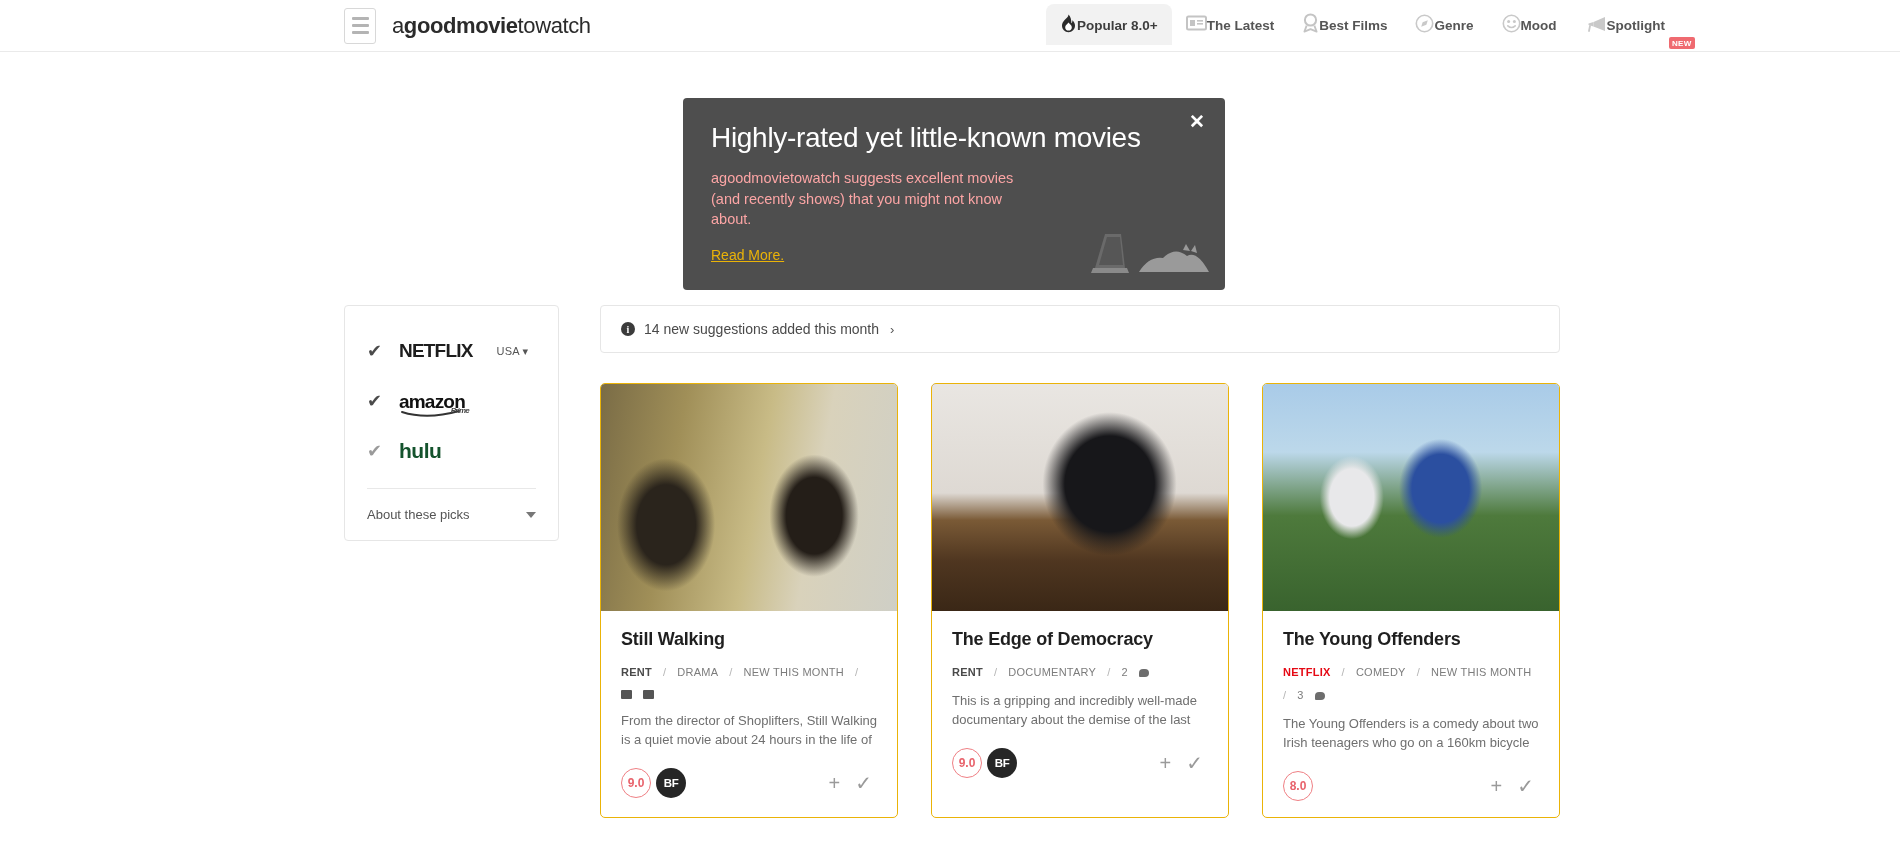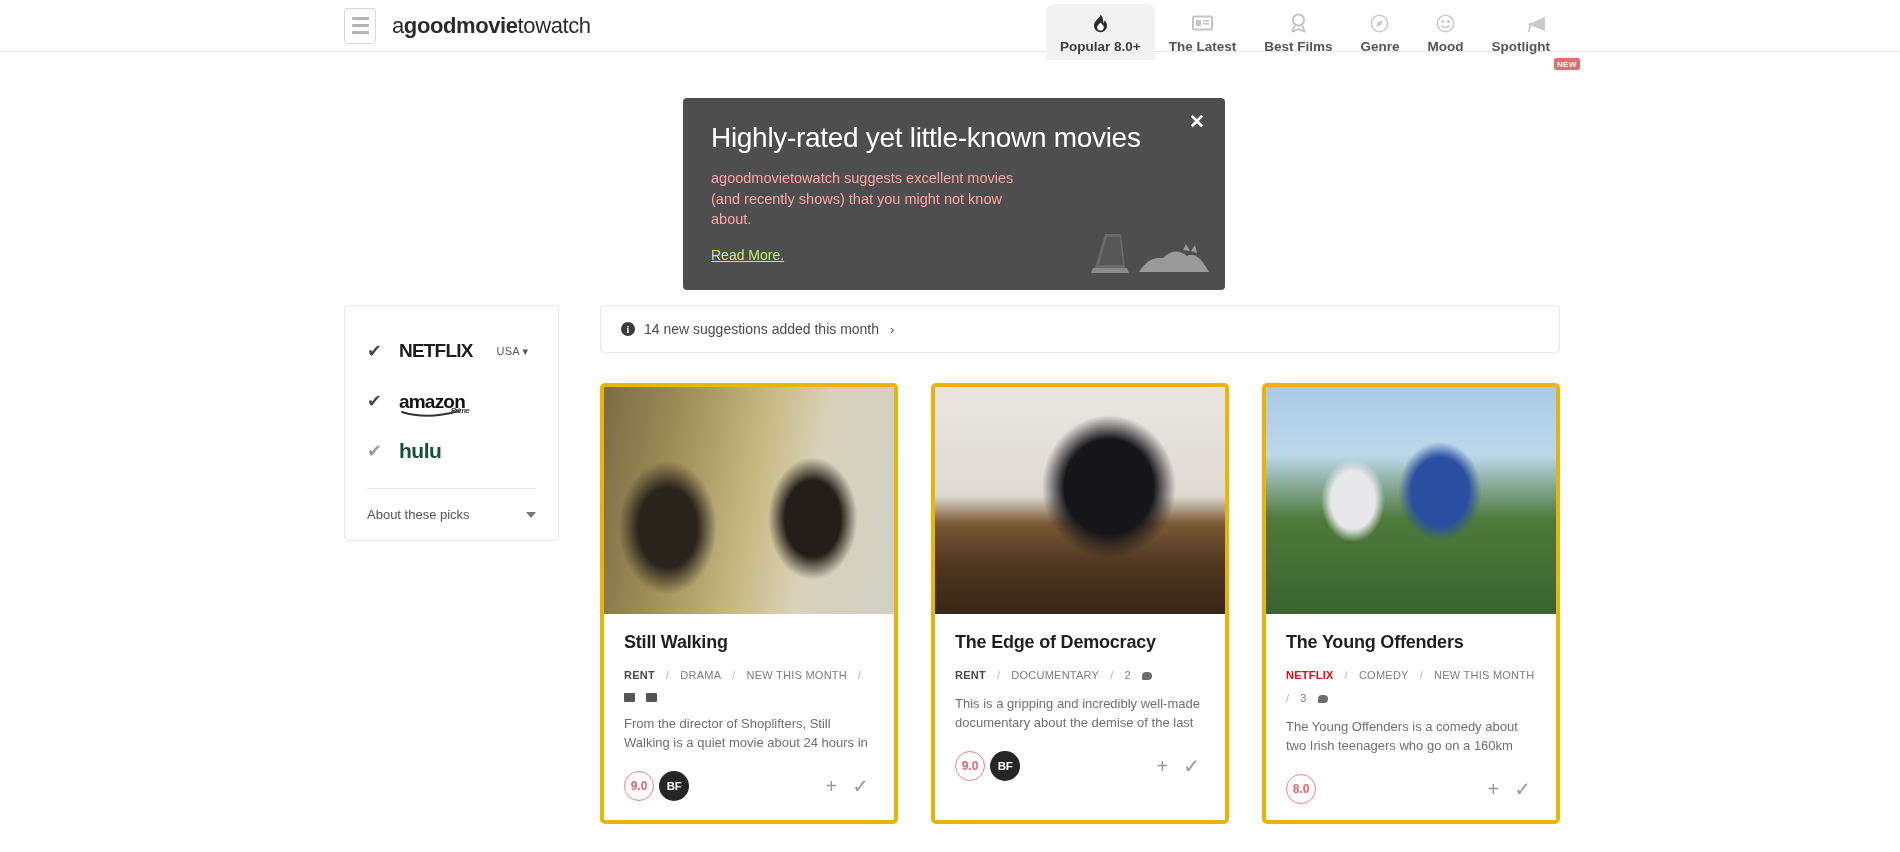--- a/index.html
+++ b/index.html
@@ -53,21 +53,21 @@
   .nav {
     position: absolute;
     left: 1046px;
     top: 4px;
     display: flex;
     align-items: flex-end;
     gap: 0px;
   }
   .nav-item {
     display: flex;
-    flex-direction: column;
+    flex-direction: row;
     align-items: center;
     padding: 8px 14px 6px 14px;
     border-radius: 8px 8px 0 0;
     cursor: pointer;
     min-width: 58px;
   }
   .nav-item.active { background: #f2f2f2; }
   .nav-icon {
     height: 22px;
     display: flex; align-items: center; justify-content: center;
@@ -114,21 +114,21 @@
   }
   .promo p {
     margin: 0 0 16px 0;
     font-size: 14.5px;
     line-height: 1.42;
     max-width: 330px;
     color: #fca5a5;
   }
   .promo .readmore {
     font-size: 14px;
-    color: #bef264;
+    color: #eab308;
     text-decoration: underline;
     cursor: pointer;
     display: inline-block;
   }
   .promo .close {
     position: absolute;
     top: 14px; right: 20px;
     font-size: 19px;
     color: #fff;
     cursor: pointer;
@@ -266,21 +266,21 @@
   }
   .chev { color: #555; font-size: 13px; margin-left: 2px; }
 
   .cards {
     display: flex;
     gap: 33px;
     margin-top: 30px;
   }
   .card {
     width: 298px;
-    border: 4px solid #eab308;
+    border: 1px solid #eab308;
     border-radius: 5px;
     overflow: hidden;
     background: #fff;
     cursor: pointer;
   }
   .card-img { width: 100%; height: 227px; position: relative; }
 
   .img-still-walking {
     background:
       radial-gradient(ellipse 70px 95px at 22% 62%, #2a241c 0%, #2a241c 42%, rgba(42,36,28,0) 70%),

